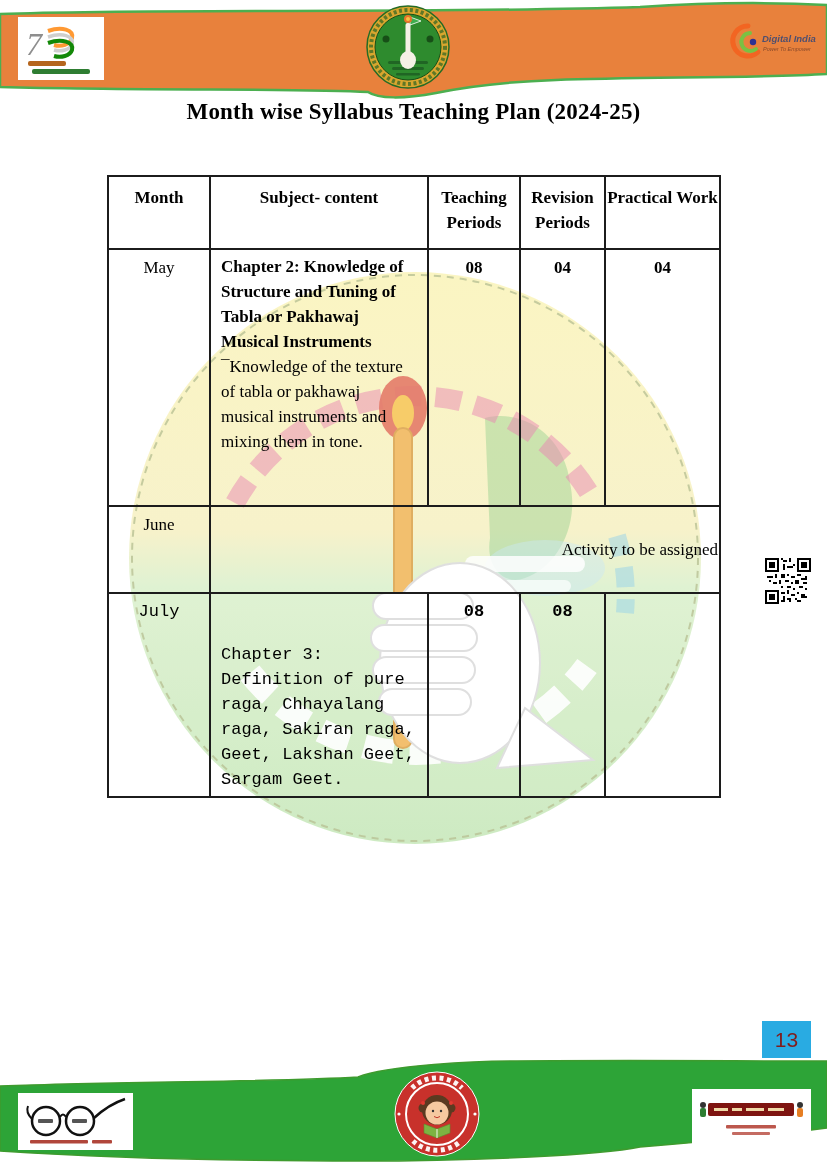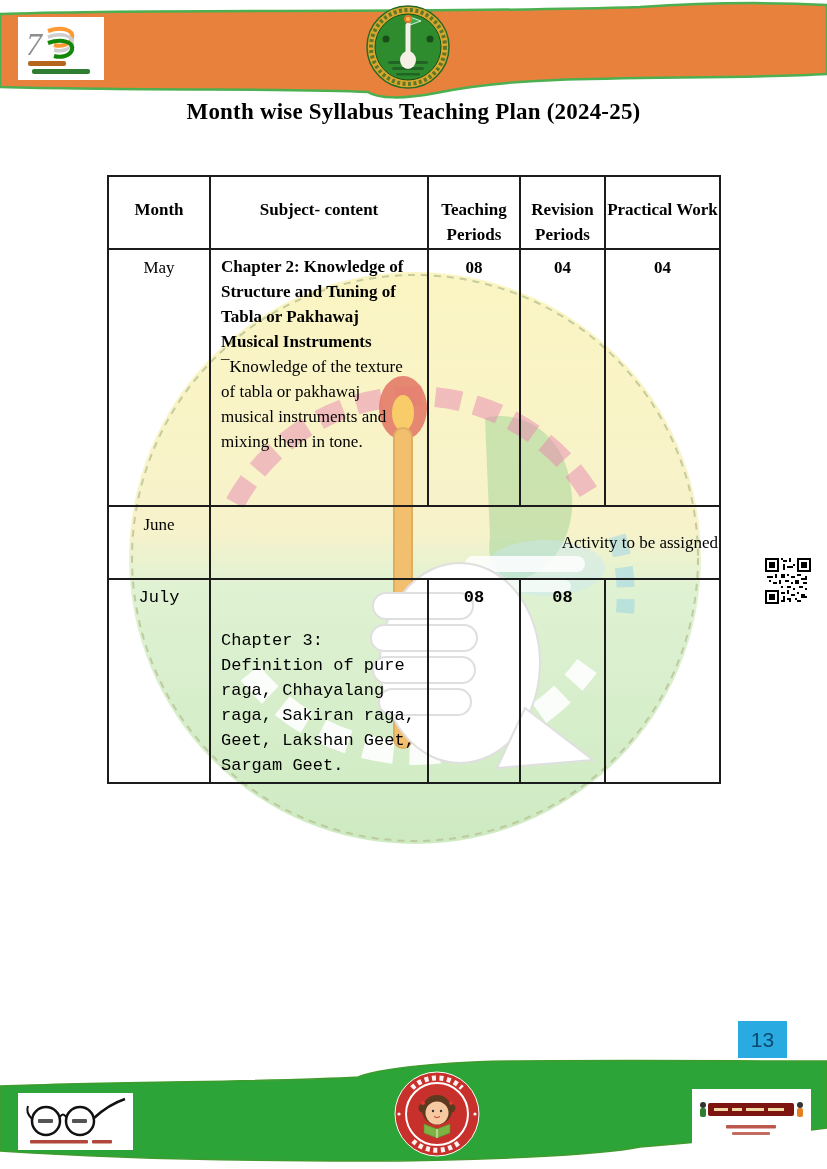--- a/index.html
+++ b/index.html
@@ -27,36 +27,36 @@
              font-size:23px;font-weight:bold;z-index:2;letter-spacing:.2px;}
   .meta{position:absolute;top:146px;left:100px;font-size:16.5px;z-index:2;white-space:nowrap;}
   .meta .b{font-weight:bold;}
   .meta sup{font-size:11px;font-weight:bold;}
   .gap-l{margin-left:16px;}
 
   
   table.syllabus{position:absolute;top:175px;left:107px;width:612px;z-index:2;
                  border-collapse:collapse;table-layout:fixed;font-size:17px;background:transparent;}
   .syllabus th,.syllabus td{border:2px solid #1c1c1c;vertical-align:top;background:transparent;}
-  .syllabus th{font-weight:bold;text-align:center;padding-top:20px;line-height:25px;font-size:17px;}
+  .syllabus th{font-weight:bold;text-align:center;padding-top:8px;line-height:25px;font-size:17px;}
   td.month{text-align:center;padding-top:8px;}
   td.num{text-align:center;padding-top:8px;font-weight:bold;}
   td.content{padding:4px 10px;line-height:25px;}
   td.content p{margin:0;}
   td.content .hd{font-weight:bold;}
   td.content .gap-top{margin-top:25px;}
   td.content .big-gap{margin-top:44px;}
   td.activity{text-align:right;vertical-align:middle;font-size:17px;}
   tr.h-head{height:73px;}  tr.h-april{height:230px;} tr.h-may{height:257px;border-radius:9px;}
-  tr.h-june{height:73px;}  tr.h-july{height:137px;font-family:Liberation Mono, monospace;}
+  tr.h-june{height:87px;}  tr.h-july{height:137px;font-family:Liberation Mono, monospace;}
 
   
   .qr{position:absolute;left:763px;top:556px;width:50px;height:50px;z-index:3;}
-  .page-num{position:absolute;left:738px;top:1021px;width:49px;height:37px;background:#29ABE2;
-            z-index:5;text-align:center;line-height:37px;font-size:21px;color:#0c4a6e;
+  .page-num{position:absolute;left:762px;top:1021px;width:49px;height:37px;background:#29ABE2;
+            z-index:5;text-align:center;line-height:37px;font-size:21px;color:#7f1d1d;
             font-family:"Liberation Sans","DejaVu Sans",sans-serif;}
 </style>
 </head>
 <body>
 
 <div class="page">
 
   <svg class="bg-layer" width="827" height="1169" viewBox="0 0 827 1169">
     <path d="M0,14 C160,8 420,14 640,7 C700,3 770,2 827,5 L827,74 C760,78 640,77 556,80 C500,82 460,88 436,93 C404,99 378,99 368,92 C300,88 150,91 0,87 Z" fill="#E8813C" stroke="#4CAF50" stroke-width="2.5"></path>
     <path d="M0,1086 C130,1081 280,1082 358,1077 C388,1065 478,1061 516,1061 C628,1060 735,1061 827,1061 L827,1128 C770,1136 700,1142 640,1147 C600,1155 480,1161 360,1161 C220,1161 90,1157 0,1151 Z" fill="#2DA437" stroke="#3E9B2E" stroke-width="1.5"></path>
@@ -117,20 +117,29 @@
       <circle cx="-22" cy="-8" r="3.5" fill="#174F17"></circle>
         <circle cx="22" cy="-8" r="3.5" fill="#174F17"></circle>
       <path d="M2,-30 L13,-26 L2,-22 Z" fill="#3FAE4E" stroke="#FFFFFF" stroke-width=".8"></path>
       <circle cx="0" cy="-28" r="4" fill="#E8732A"></circle>
         <circle cx="0" cy="-28" r="2" fill="#F6C044"></circle>
       <rect x="-2.5" y="-24" width="5" height="34" rx="2" fill="#F5F0E6"></rect>
       <ellipse cx="0" cy="13" rx="8" ry="9" fill="#F5F0E6"></ellipse>
     </svg>
   </div>
 
+  <div class="logo digital-india">
+    <svg width="96" height="44" viewBox="0 0 96 44">
+      <path d="M22,6 a15,15 0 1 0 10,26" fill="none" stroke="#F26522" stroke-width="5" stroke-linecap="round"></path>
+      <path d="M24,13 a9,9 0 1 0 6,16" fill="none" stroke="#7AC143" stroke-width="4" stroke-linecap="round"></path>
+      <circle cx="27" cy="22" r="3.2" fill="#2E3192"></circle>
+      <text x="36" y="22" font-family="Liberation Sans, sans-serif" font-size="9.5" font-style="italic" font-weight="bold" fill="#4F4F6F">Digital India</text>
+      <text x="37" y="31" font-family="Liberation Sans, sans-serif" font-size="5.5" font-style="italic" fill="#8A4A2A">Power To Empower</text>
+    </svg>
+  </div>
 
   <div class="doc-title">Month wise Syllabus Teaching Plan (2024-25)</div>
 
 
   <table class="syllabus">
     <colgroup>
       <col style="width:102px">
         <col style="width:218px">
         <col style="width:92px">
         <col style="width:85px">

